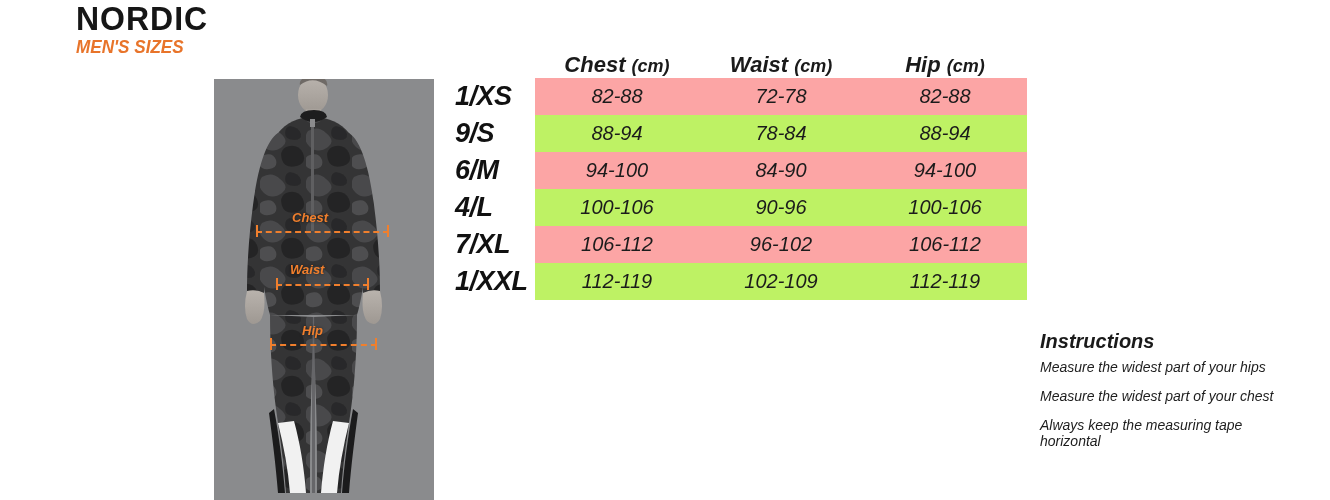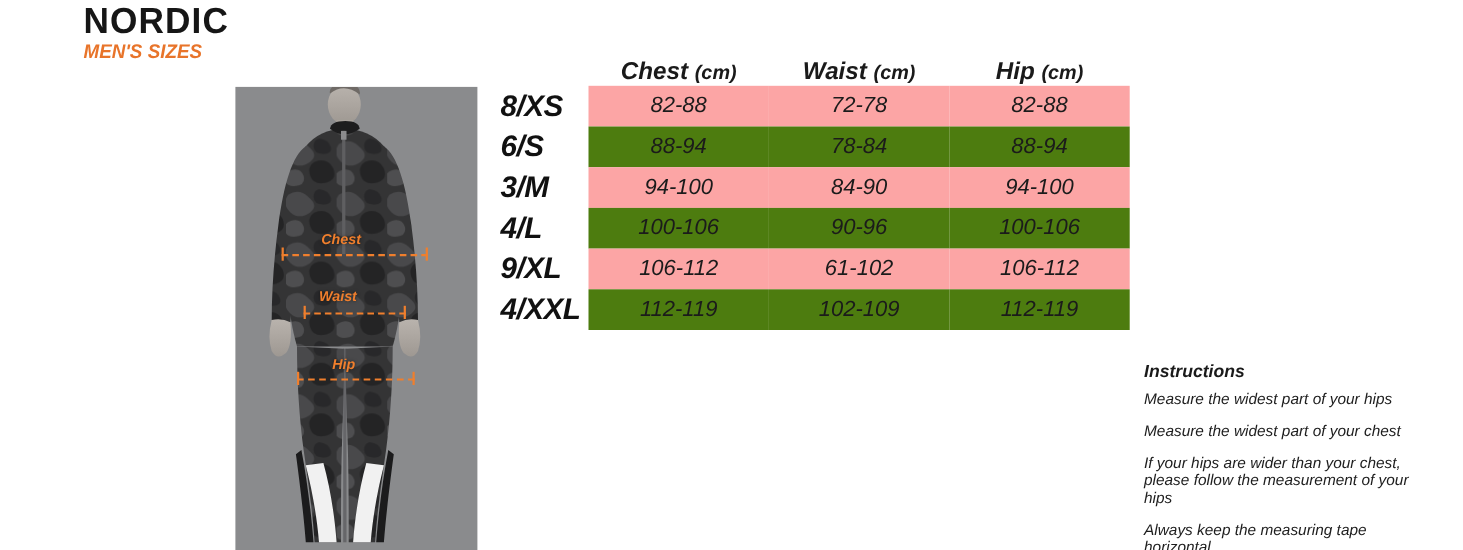--- a/index.html
+++ b/index.html
@@ -140,34 +140,34 @@
   .val-cell {
     height: 37px;
     text-align: center;
     font-family: "Liberation Sans", sans-serif;
     font-style: italic;
     font-size: 20px;
     color: #1b1b1b;
     white-space: nowrap;
   }
   tr.shaded .val-cell { background: #fca5a5; }
-  tr.plain  .val-cell { background: #4d7c0f; }
+  tr.plain  .val-cell { background: #bef264; }
 
   
   .instructions {
     position: absolute;
     left: 1040px;
     top: 330px;
     width: 280px;
   }
   .instr-title {
     font-family: "Liberation Sans", sans-serif;
     font-style: italic;
     font-weight: bold;
-    font-size: 16px;
+    font-size: 20px;
     color: #1a1a1a;
     margin-bottom: 6px;
   }
   .instr-line {
     font-family: "Liberation Sans", sans-serif;
     font-style: italic;
     font-size: 14px;
     color: #1d1d1d;
     line-height: 16px;
     margin-bottom: 13px;
@@ -270,61 +270,59 @@
       <thead>
         <tr>
           <th class="hdr-cell"></th>
           <th class="hdr-cell"><span>Chest</span> <span class="unit">(cm)</span></th>
           <th class="hdr-cell"><span>Waist</span> <span class="unit">(cm)</span></th>
           <th class="hdr-cell"><span>Hip</span> <span class="unit">(cm)</span></th>
         </tr>
       </thead>
       <tbody>
         <tr class="shaded">
-          <td class="size-cell">8/XS</td>
+          <td class="size-cell">1/XS</td>
           <td class="val-cell">82-88</td>
           <td class="val-cell">72-78</td>
           <td class="val-cell">82-88</td>
         </tr>
         <tr class="plain">
-          <td class="size-cell">6/S</td>
+          <td class="size-cell">9/S</td>
           <td class="val-cell">88-94</td>
           <td class="val-cell">78-84</td>
           <td class="val-cell">88-94</td>
         </tr>
         <tr class="shaded">
-          <td class="size-cell">3/M</td>
+          <td class="size-cell">6/M</td>
           <td class="val-cell">94-100</td>
           <td class="val-cell">84-90</td>
           <td class="val-cell">94-100</td>
         </tr>
         <tr class="plain">
           <td class="size-cell">4/L</td>
           <td class="val-cell">100-106</td>
           <td class="val-cell">90-96</td>
           <td class="val-cell">100-106</td>
         </tr>
         <tr class="shaded">
-          <td class="size-cell">9/XL</td>
+          <td class="size-cell">7/XL</td>
           <td class="val-cell">106-112</td>
-          <td class="val-cell">61-102</td>
+          <td class="val-cell">96-102</td>
           <td class="val-cell">106-112</td>
         </tr>
         <tr class="plain">
-          <td class="size-cell">4/XXL</td>
+          <td class="size-cell">1/XXL</td>
           <td class="val-cell">112-119</td>
           <td class="val-cell">102-109</td>
           <td class="val-cell">112-119</td>
         </tr>
       </tbody>
     </table>
   </div>
 
   <div class="instructions">
     <div class="instr-title">Instructions</div>
     <div class="instr-line">Measure the widest part of your hips</div>
     <div class="instr-line">Measure the widest part of your chest</div>
-    <div class="instr-line" style="white-space: pre-line;">If your hips are wider than your chest,
-please follow the measurement of your hips</div>
     <div class="instr-line">Always keep the measuring tape horizontal</div>
   </div>
 
 </div>
 
 </body></html>

